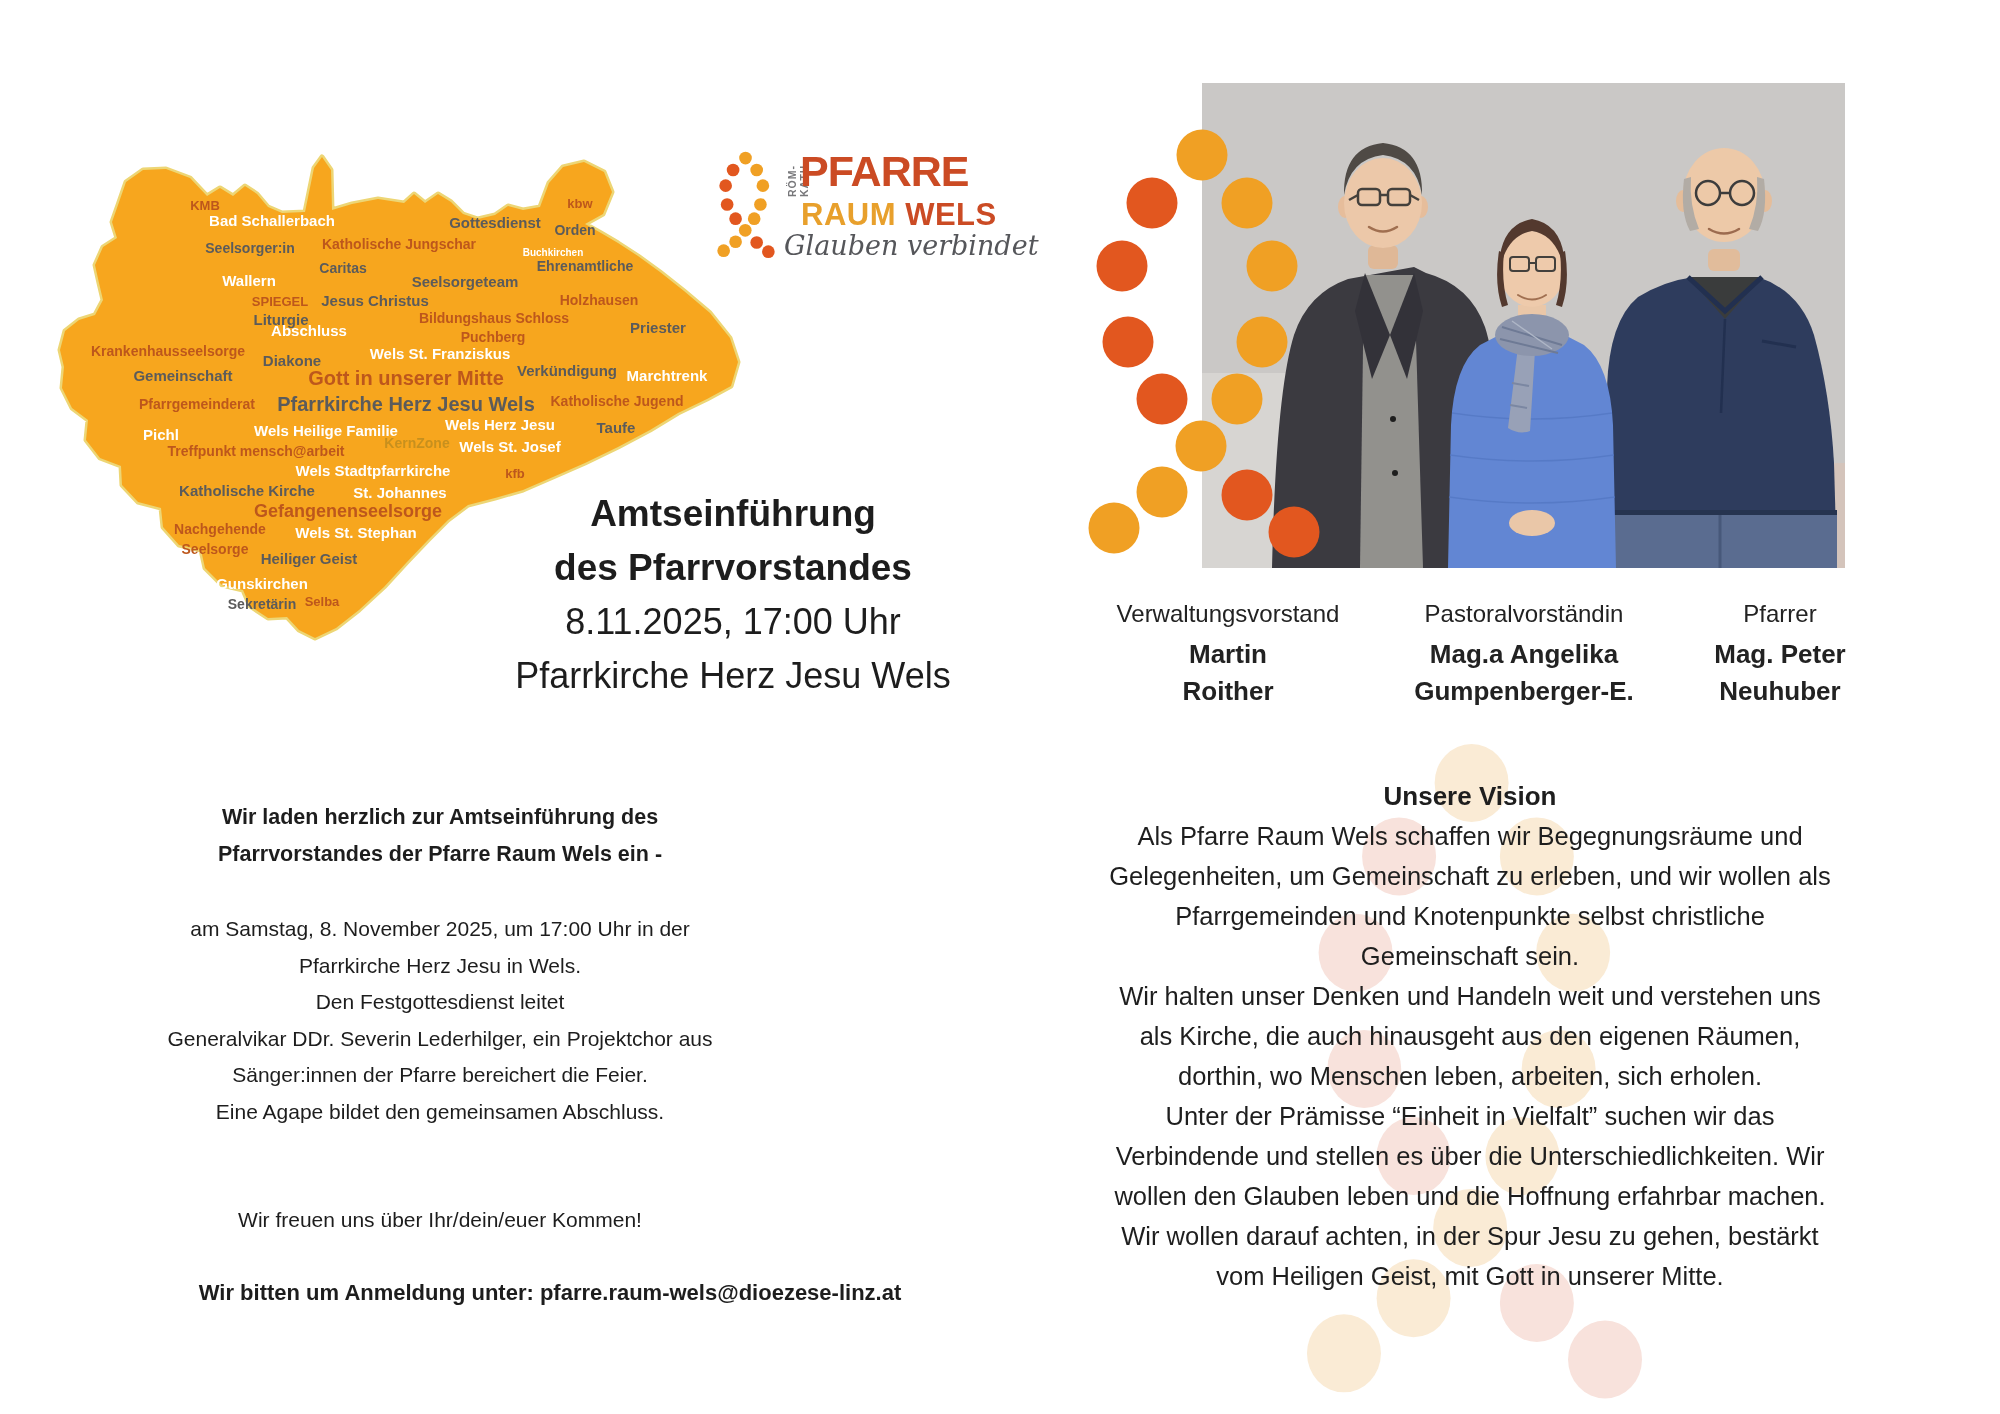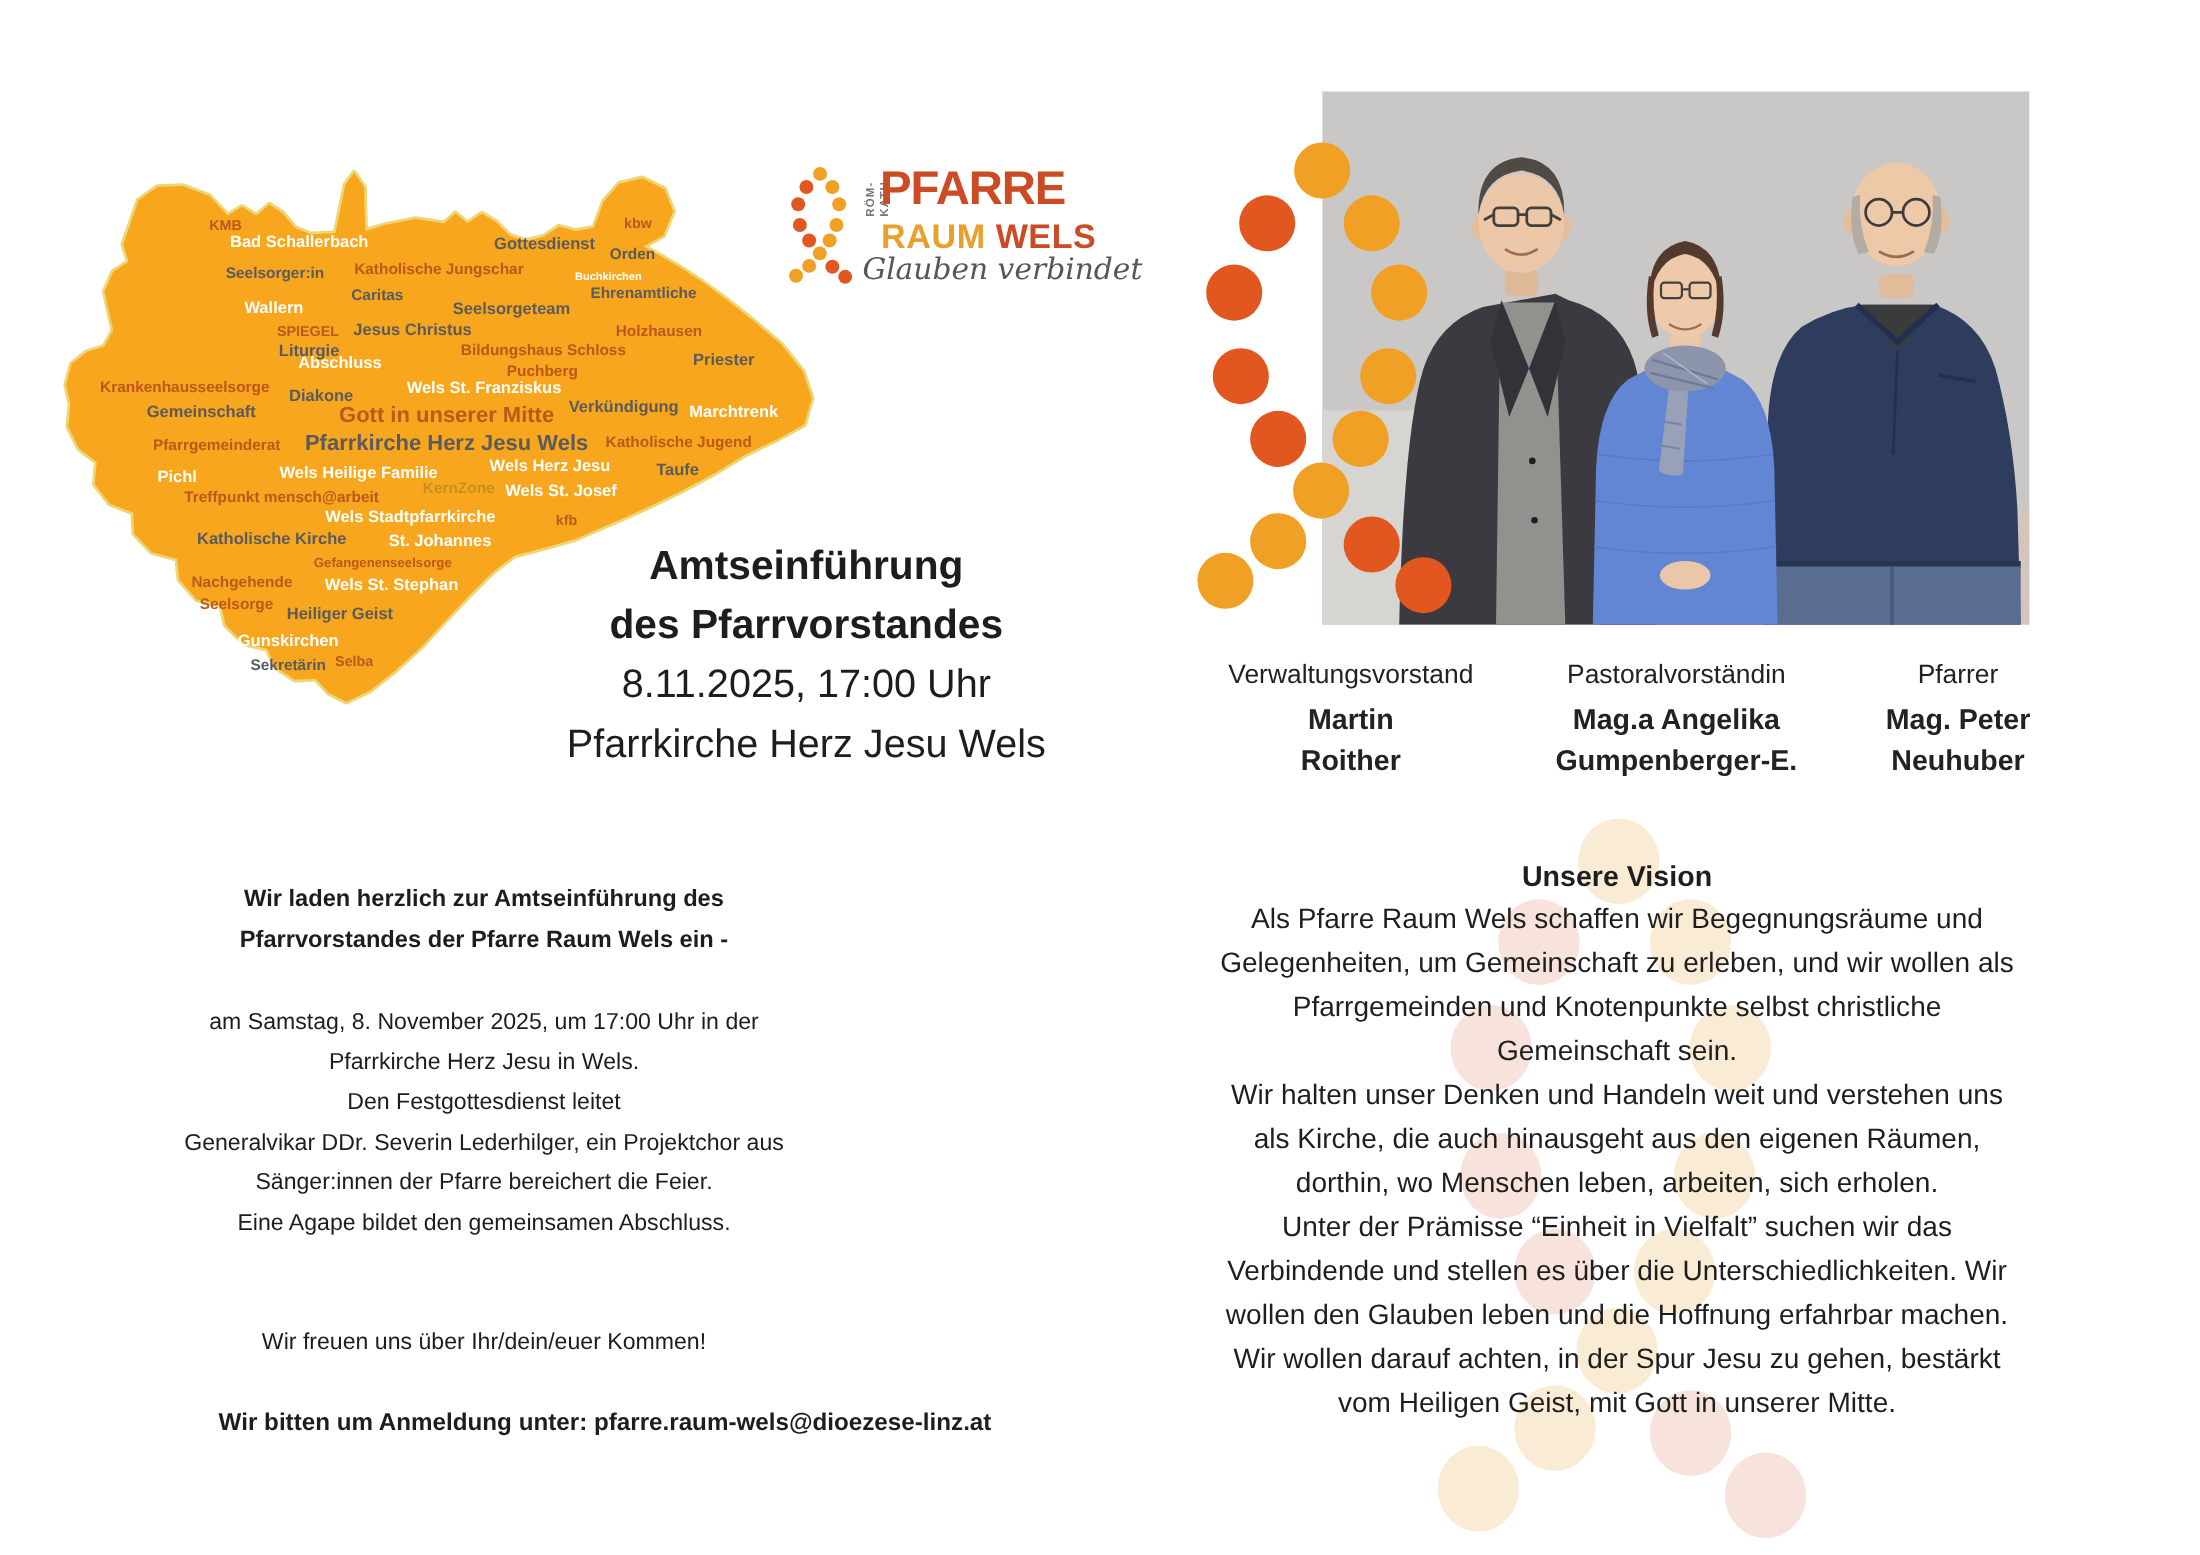--- a/index.html
+++ b/index.html
@@ -94,21 +94,21 @@
       <span class="cw" style="left: 616px; top: 427px; font-size: 15px; color: var(--cloud-gray);">Taufe</span>
       <span class="cw" style="left: 161px; top: 434px; font-size: 15px; color: var(--cloud-white);">Pichl</span>
       <span class="cw" style="left: 326px; top: 430px; font-size: 15px; color: var(--cloud-white);">Wels Heilige Familie</span>
       <span class="cw" style="left: 417px; top: 443px; font-size: 14px; color: var(--cloud-gold);">KernZone</span>
       <span class="cw" style="left: 510px; top: 446px; font-size: 15px; color: var(--cloud-white);">Wels St. Josef</span>
       <span class="cw" style="left: 256px; top: 451px; font-size: 14px; color: var(--cloud-red);">Treffpunkt mensch@arbeit</span>
       <span class="cw" style="left: 373px; top: 470px; font-size: 15px; color: var(--cloud-white);">Wels Stadtpfarrkirche</span>
       <span class="cw" style="left: 515px; top: 473px; font-size: 13px; color: var(--cloud-red);">kfb</span>
       <span class="cw" style="left: 247px; top: 490px; font-size: 15px; color: var(--cloud-gray);">Katholische Kirche</span>
       <span class="cw" style="left: 400px; top: 492px; font-size: 15px; color: var(--cloud-white);">St. Johannes</span>
-      <span class="cw" style="left: 348px; top: 511px; font-size: 12px; color: var(--cloud-red);">Gefangenenseelsorge</span>
+      <span class="cw" style="left: 348px; top: 511px; font-size: 18px; color: var(--cloud-red);">Gefangenenseelsorge</span>
       <span class="cw" style="left: 220px; top: 529px; font-size: 14px; color: var(--cloud-red);">Nachgehende</span>
       <span class="cw" style="left: 356px; top: 532px; font-size: 15px; color: var(--cloud-white);">Wels St. Stephan</span>
       <span class="cw" style="left: 215px; top: 549px; font-size: 14px; color: var(--cloud-red);">Seelsorge</span>
       <span class="cw" style="left: 309px; top: 558px; font-size: 15px; color: var(--cloud-gray);">Heiliger Geist</span>
       <span class="cw" style="left: 262px; top: 583px; font-size: 15px; color: var(--cloud-white);">Gunskirchen</span>
       <span class="cw" style="left: 262px; top: 604px; font-size: 14px; color: var(--cloud-gray);">Sekretärin</span>
       <span class="cw" style="left: 322px; top: 601px; font-size: 13px; color: var(--cloud-red);">Selba</span>
     </div>
 
   <svg id="logo-dots" class="abs" width="70" height="120" viewBox="-26 -26 282 480">

